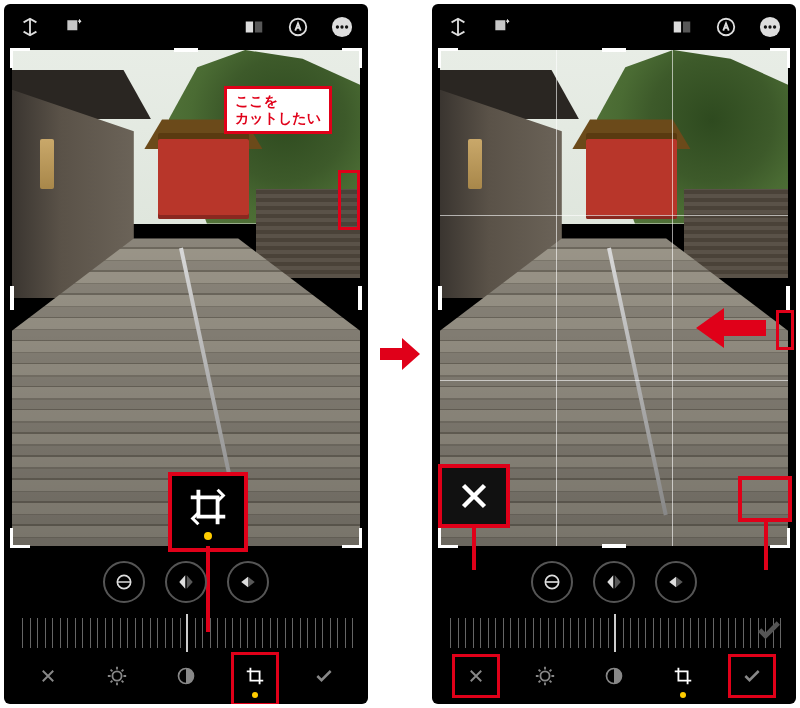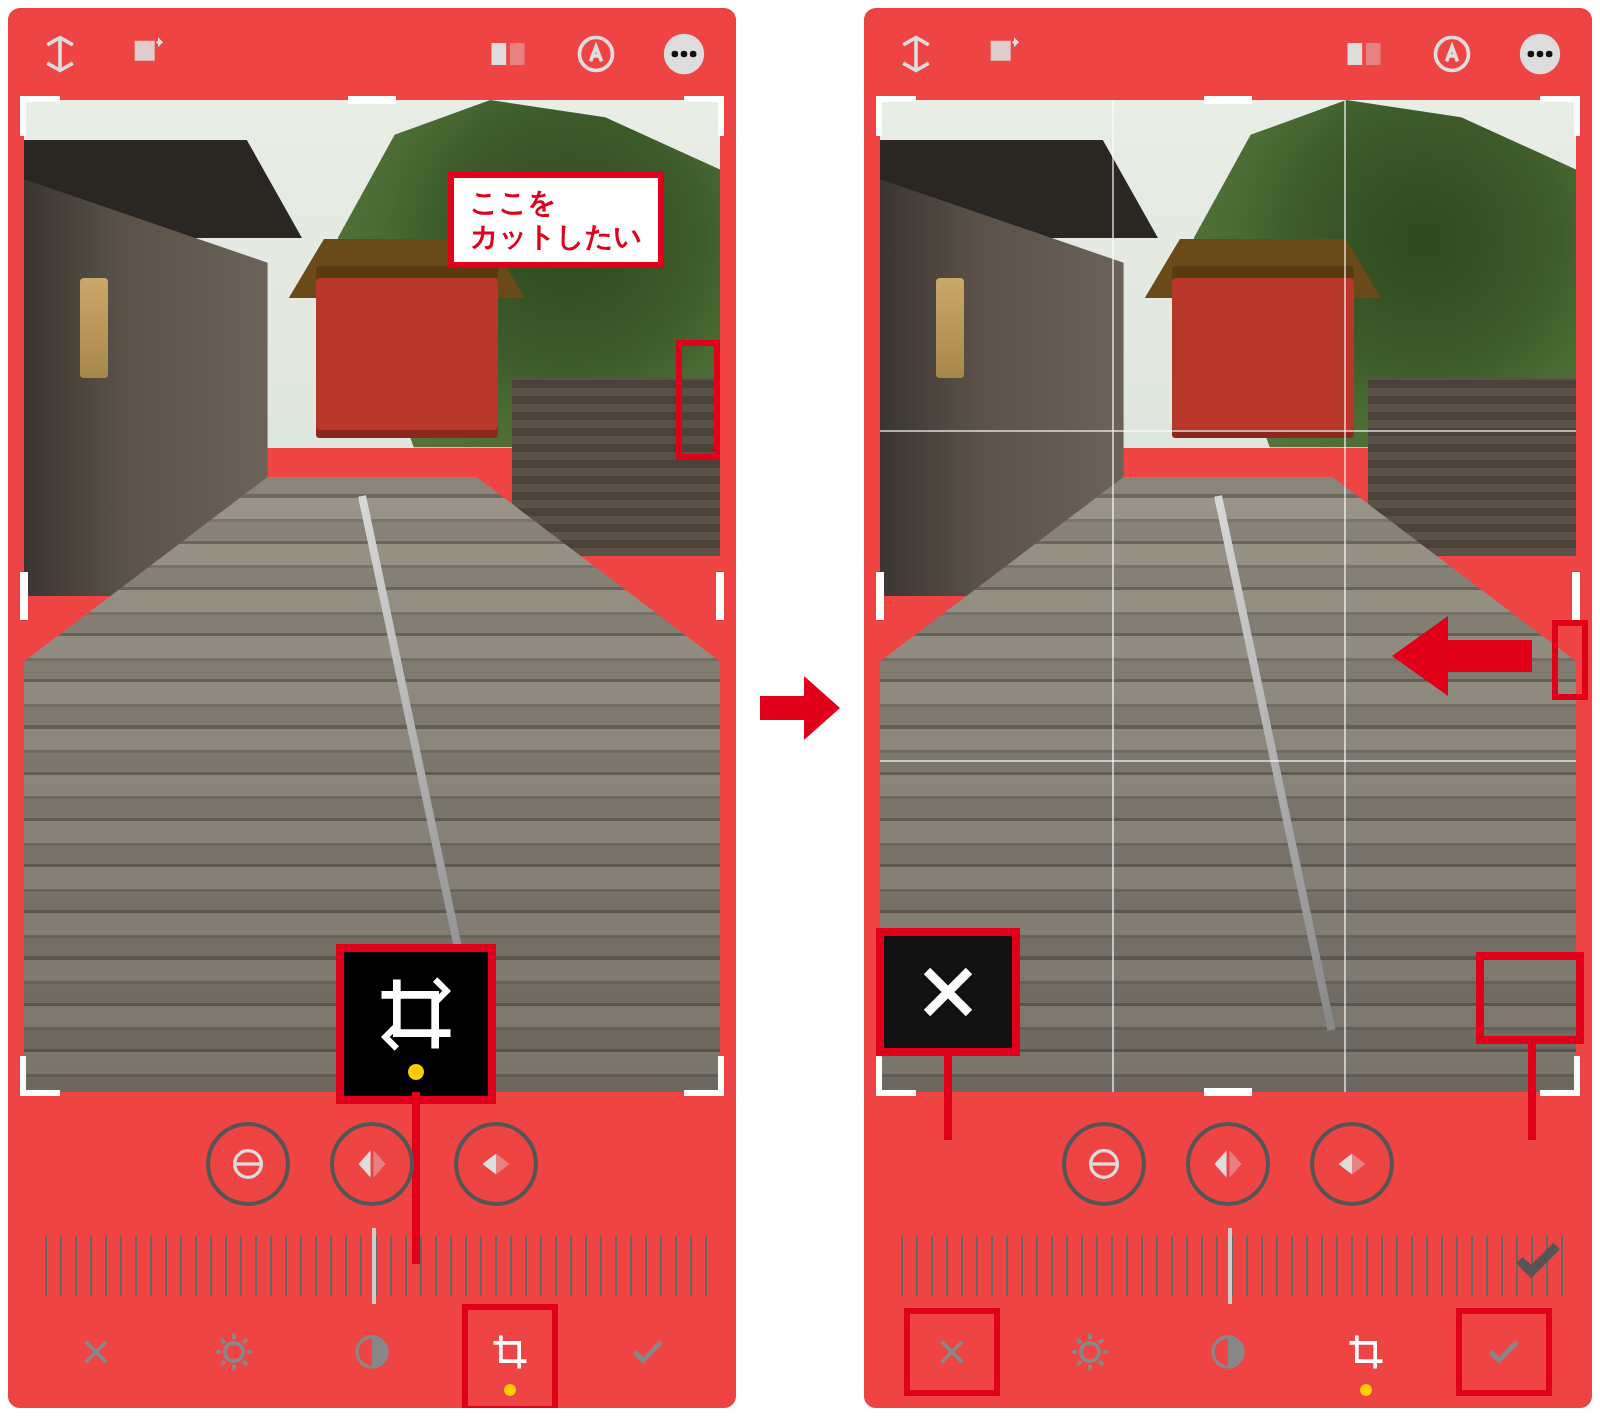--- a/index.html
+++ b/index.html
@@ -10,21 +10,21 @@
     font-family: -apple-system, sans-serif;
     display: flex;
     align-items: center;
     justify-content: center;
     gap: 8px;
     overflow: hidden;
   }
   .phone {
     width: 364px;
     height: 700px;
-    background: #ef4444;
+    background: #000000;
     border-radius: 6px;
     display: flex;
     flex-direction: column;
     position: relative;
     overflow: hidden;
   }
   .topbar {
     height: 46px;
     display: flex;
     align-items: center;

